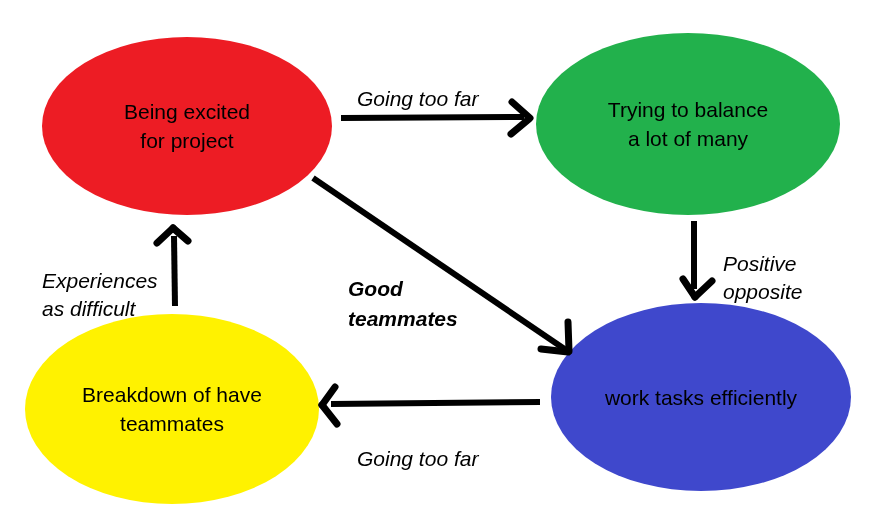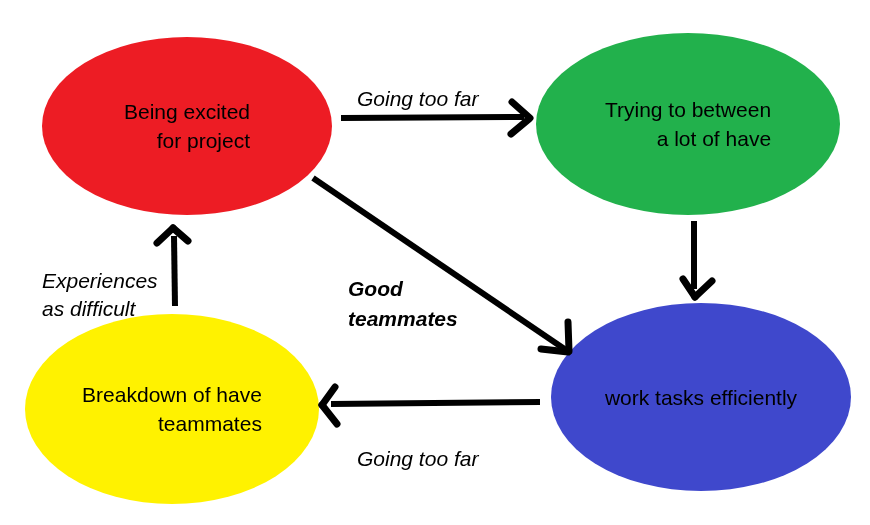--- a/index.html
+++ b/index.html
@@ -19,21 +19,21 @@
   }
   .node-label {
     position: absolute;
     display: flex;
     align-items: center;
     justify-content: center;
     z-index: 2;
     color: #000;
     font-size: 21px;
     line-height: 29px;
-    text-align: right;
+    text-align: center;
   }
   .edge-label {
     position: absolute;
     z-index: 2;
     color: #000;
     font-style: italic;
     font-size: 21px;
     line-height: 28px;
     white-space: nowrap;
     text-align: left;
@@ -96,42 +96,46 @@
 
   <div class="node-label nl-excited">
     <div>
       <div>Being excited</div>
       <div>for project</div>
     </div>
   </div>
 
   <div class="node-label nl-trying">
     <div>
-      <div>Trying to between</div>
-      <div>a lot of have</div>
+      <div>Trying to balance</div>
+      <div>a lot of many</div>
     </div>
   </div>
 
   <div class="node-label nl-finished">
     <div>
       <div>work tasks efficiently</div>
     </div>
   </div>
 
   <div class="node-label nl-breakdown">
     <div>
       <div>Breakdown of have</div>
       <div>teammates</div>
     </div>
   </div>
 
   <div class="edge-label el-top">
     <div>Going too far</div>
   </div>
 
+  <div class="edge-label el-positive">
+    <div>Positive</div>
+    <div>opposite</div>
+  </div>
 
   <div class="edge-label el-good">
     <div>Good</div>
     <div>teammates</div>
   </div>
 
   <div class="edge-label el-bottom">
     <div>Going too far</div>
   </div>
 

